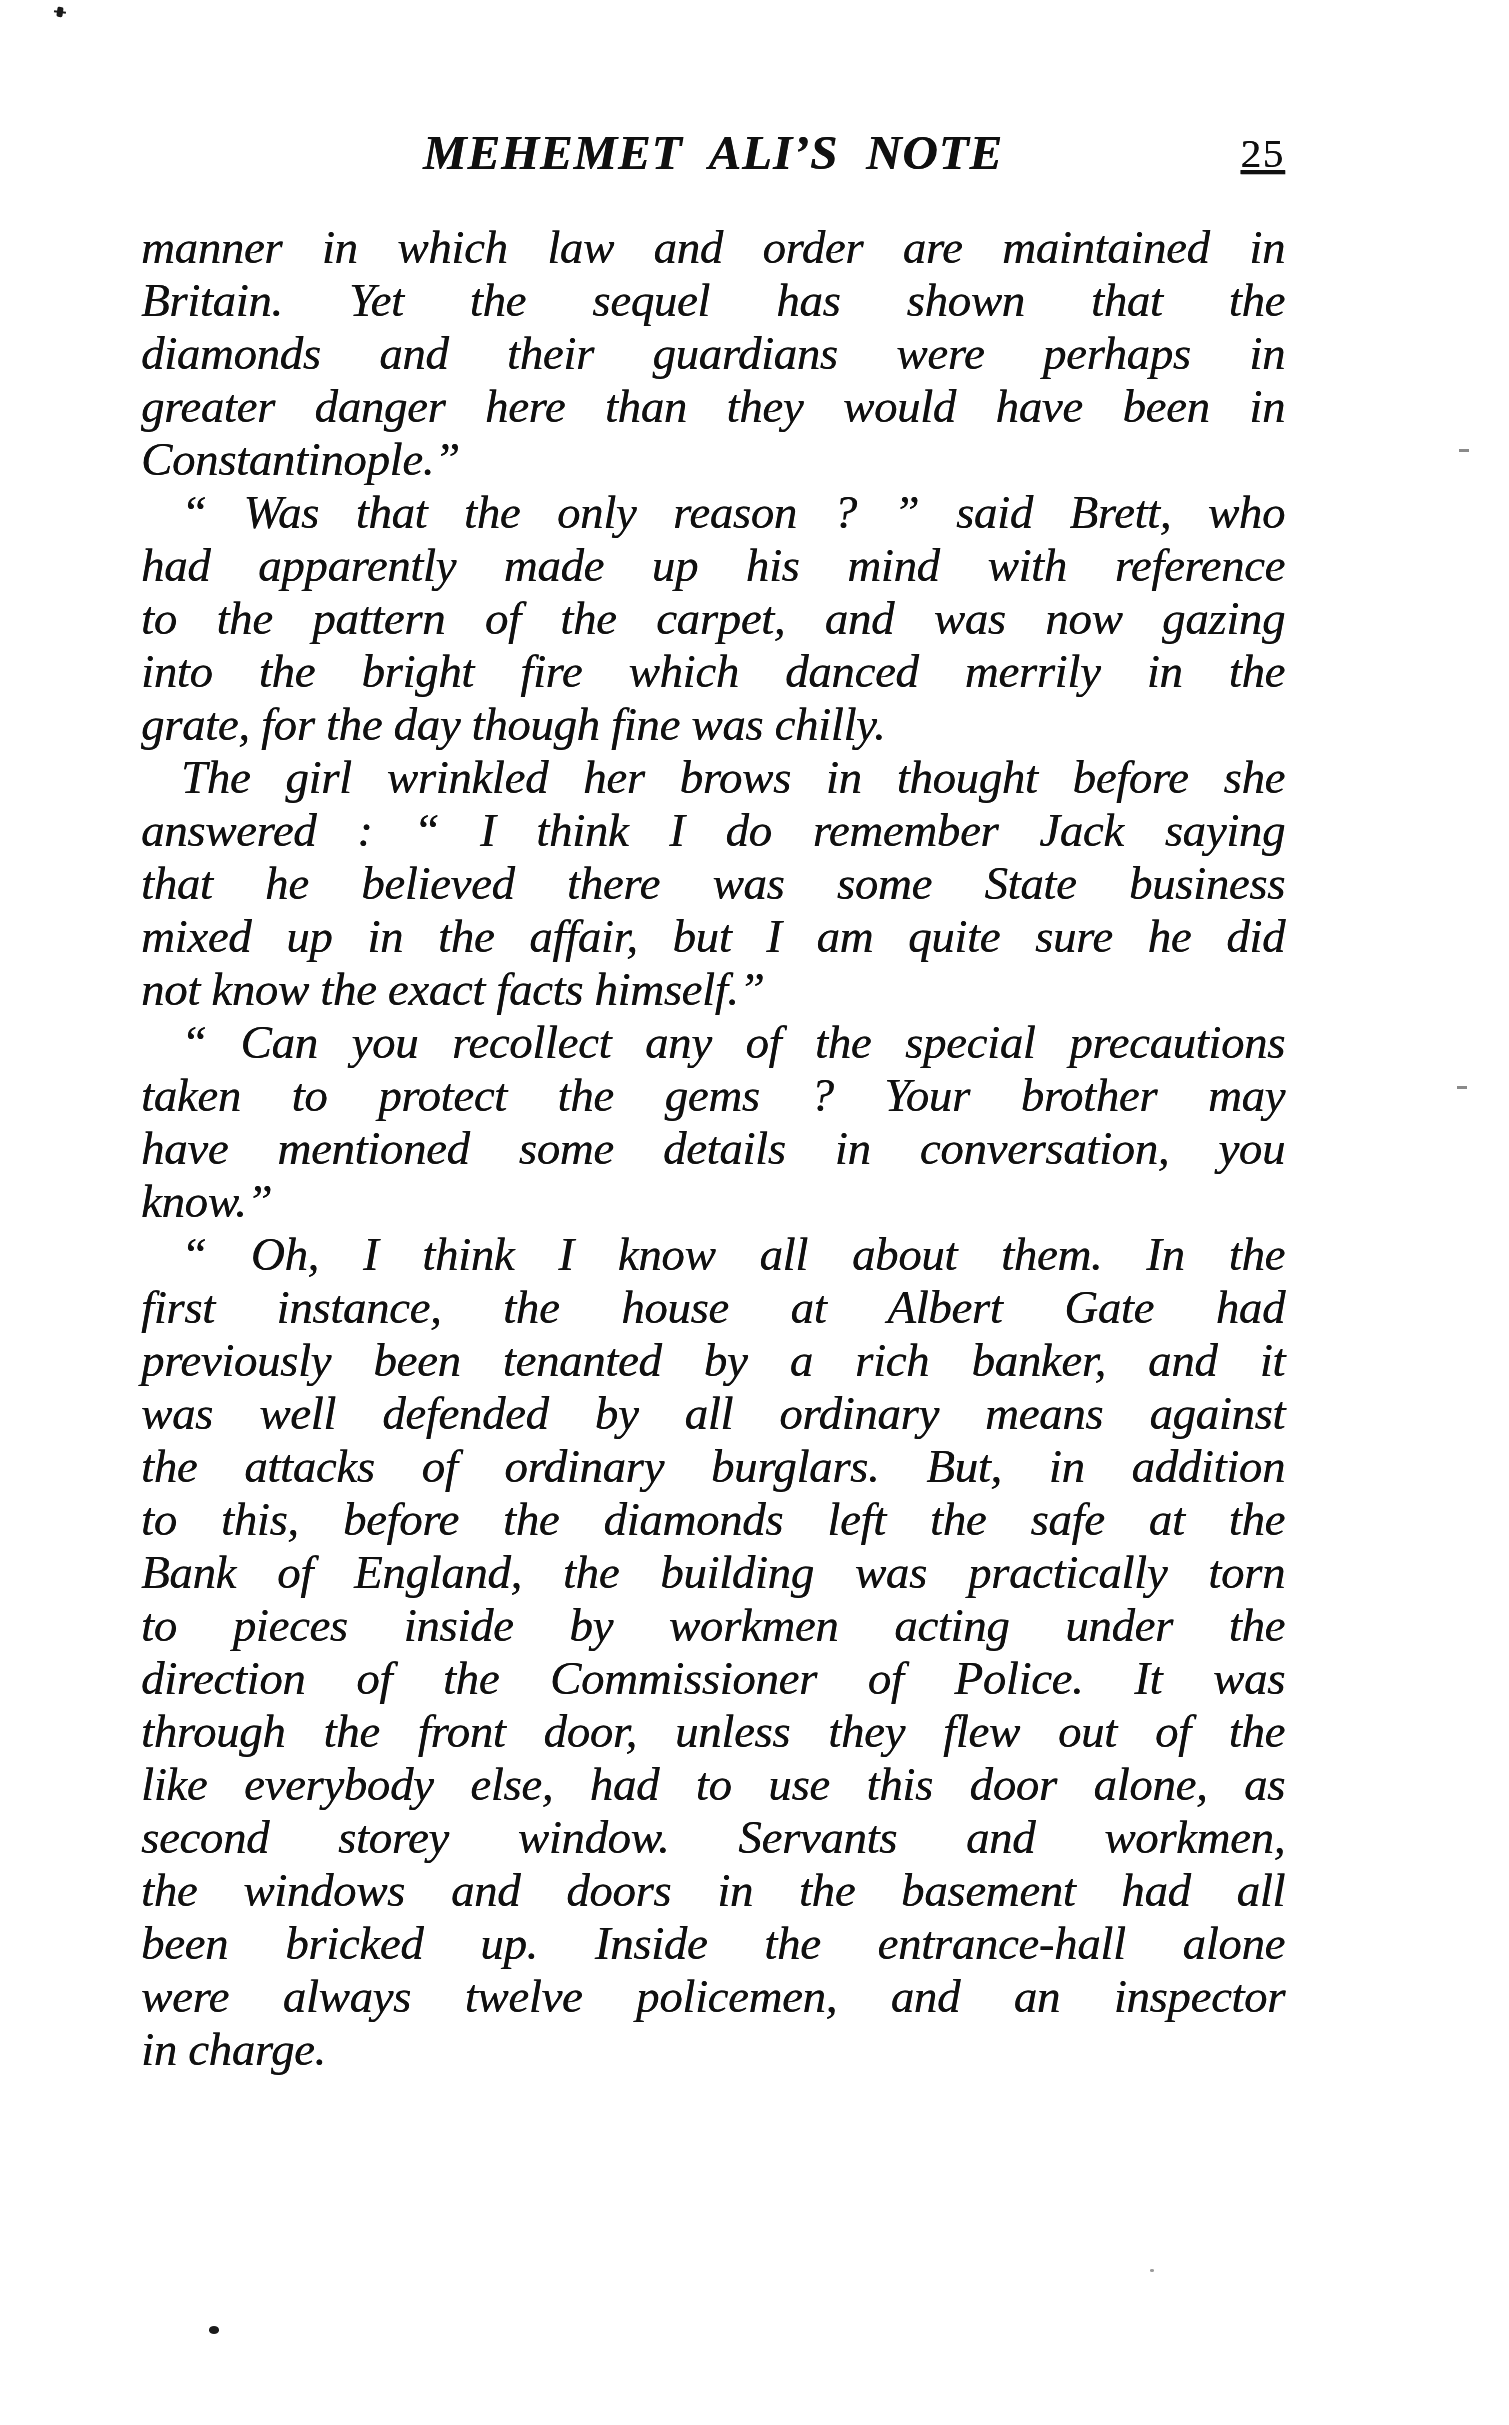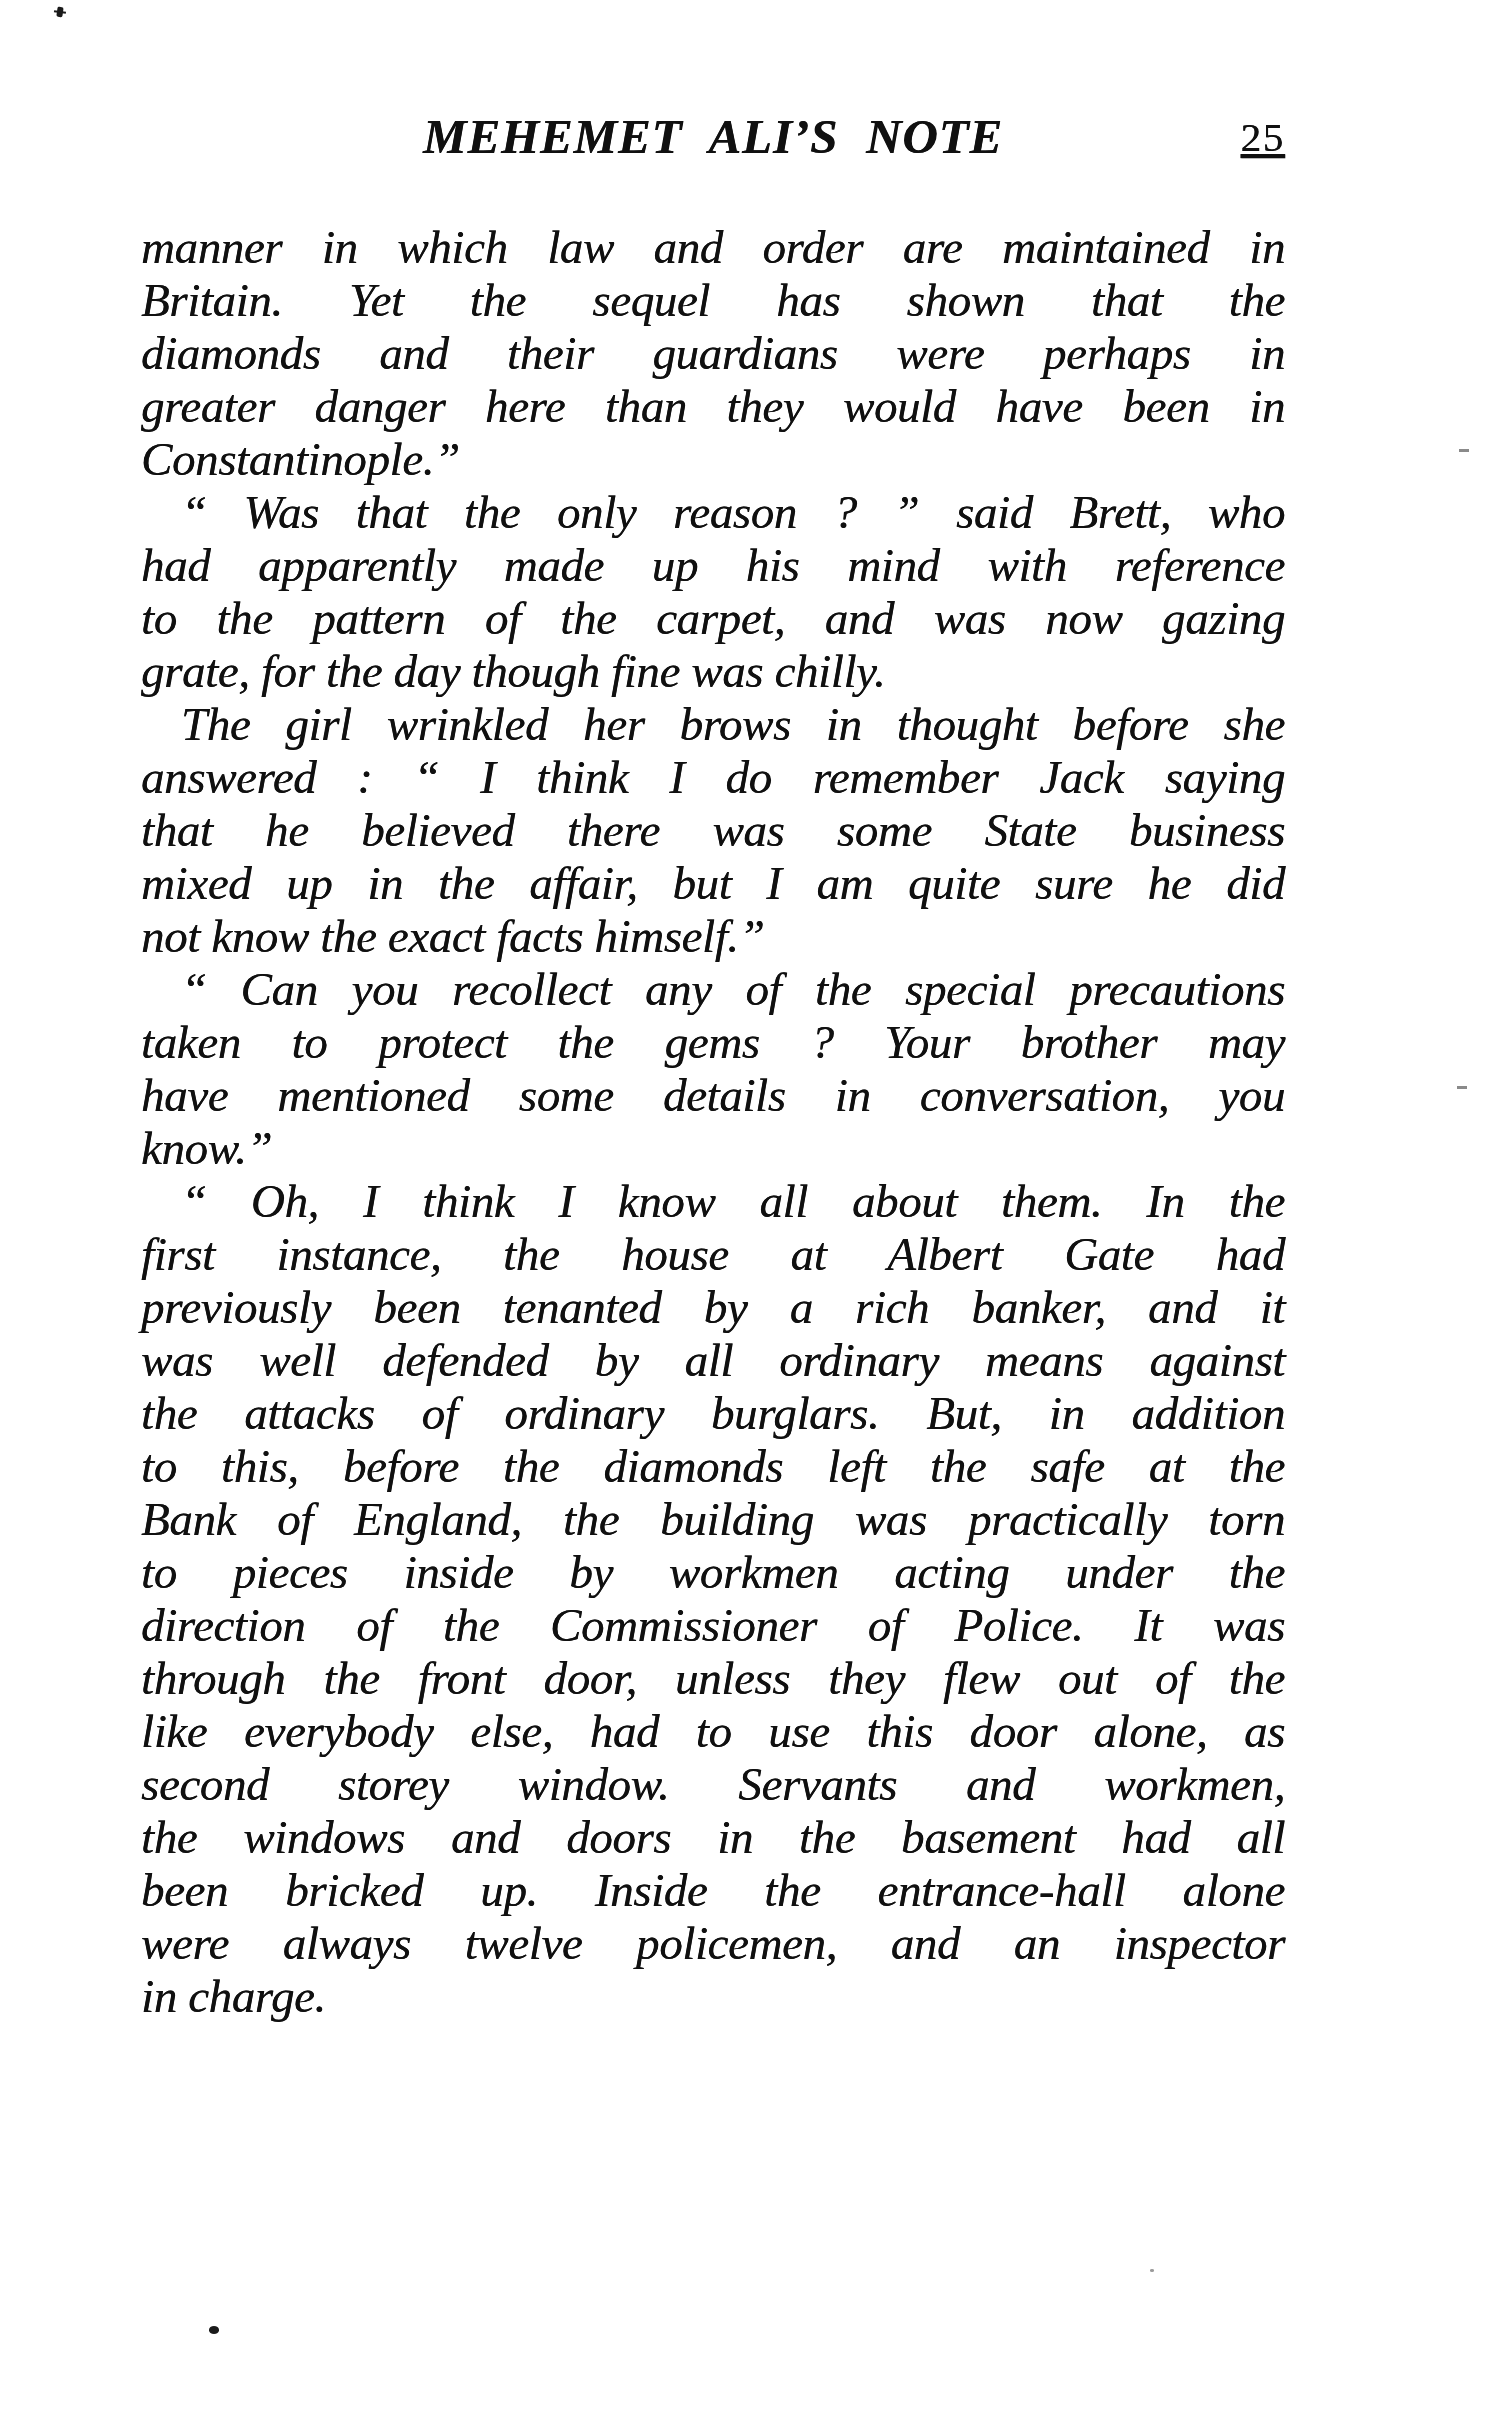--- a/index.html
+++ b/index.html
@@ -11,21 +11,21 @@
     font-family: "Liberation Serif", "DejaVu Serif", serif;
     color: #101010;
     overflow: hidden;
   }
   .page {
     position: absolute; inset: 0;
     background: #ffffff;
   }
   
   .running-header {
-    position: absolute; left: 141px; top: 108px;
+    position: absolute; left: 141px; top: 124px;
     width: 1144px; height: 57px;
   }
   .header-title {
     position: absolute; left: 0; right: 0; top: 0;
     text-align: center;
     font-style: italic;
     font-weight: bold;
     font-size: 49px;
     letter-spacing: 0.9px;
     word-spacing: 14.7px;
@@ -86,20 +86,21 @@
 
   <main class="text-block">
       <div class="line">manner in which law and order are maintained in</div>
       <div class="line">Britain. Yet the sequel has shown that the</div>
       <div class="line">diamonds and their guardians were perhaps in</div>
       <div class="line">greater danger here than they would have been in</div>
       <div class="line no-justify">Constantinople.”</div>
       <div class="line indent">“ Was that the only reason ? ” said Brett, who</div>
       <div class="line">had apparently made up his mind with reference</div>
       <div class="line">to the pattern of the carpet, and was now gazing</div>
+      <div class="line">into the bright fire which danced merrily in the</div>
       <div class="line no-justify">grate, for the day though fine was chilly.</div>
       <div class="line indent">The girl wrinkled her brows in thought before she</div>
       <div class="line">answered : “ I think I do remember Jack saying</div>
       <div class="line">that he believed there was some State business</div>
       <div class="line">mixed up in the affair, but I am quite sure he did</div>
       <div class="line no-justify">not know the exact facts himself.”</div>
       <div class="line indent">“ Can you recollect any of the special precautions</div>
       <div class="line">taken to protect the gems ? Your brother may</div>
       <div class="line">have mentioned some details in conversation, you</div>
       <div class="line no-justify">know.”</div>

